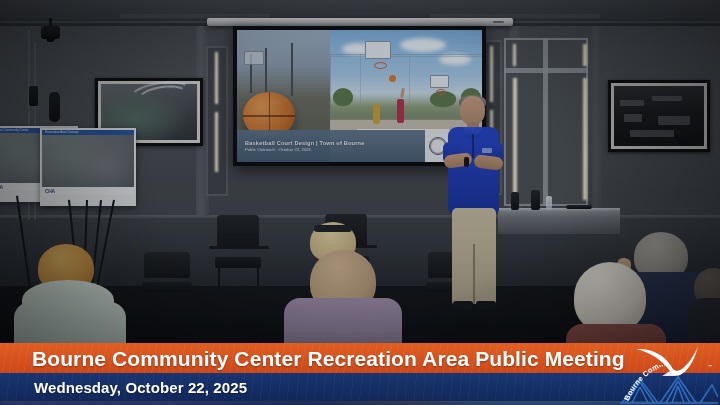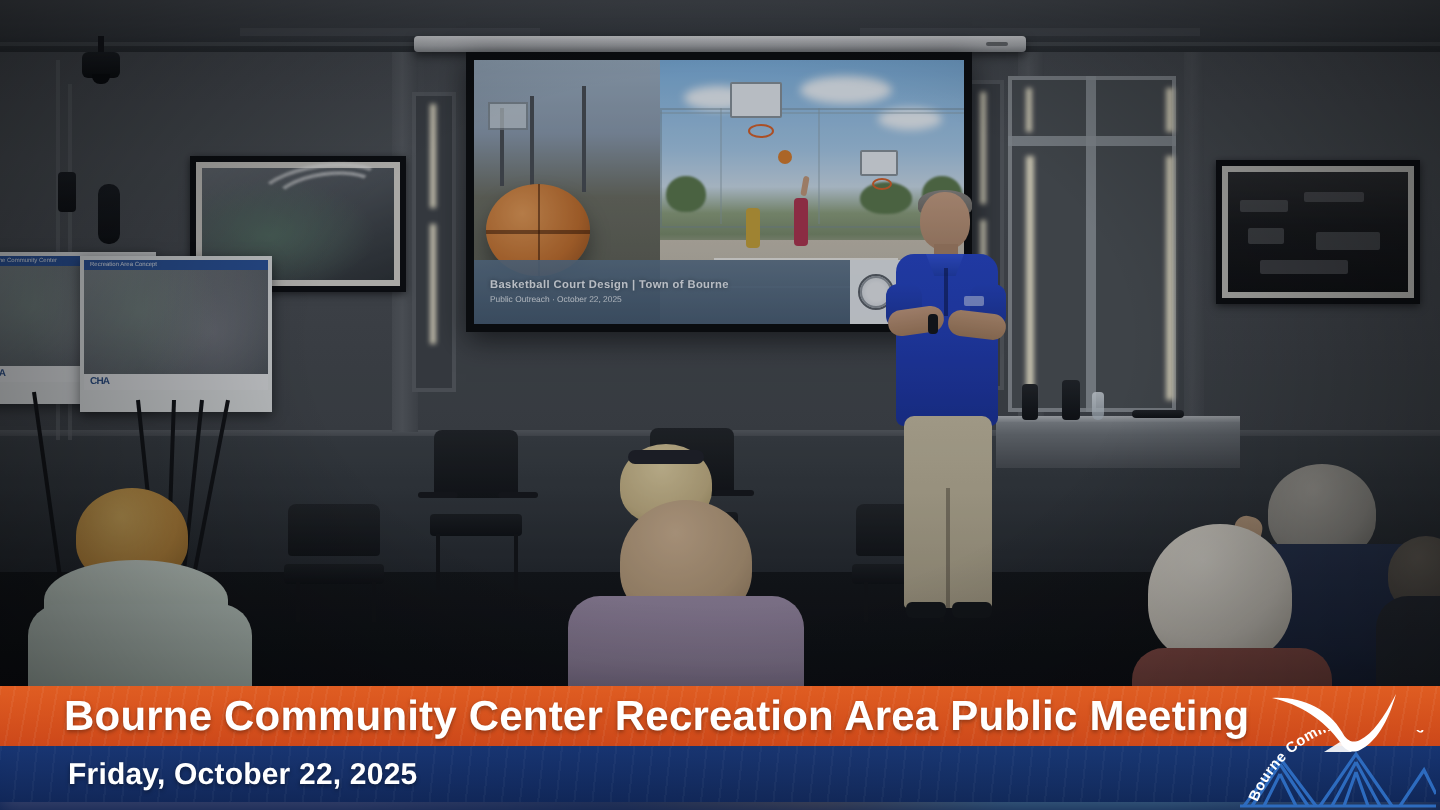--- a/index.html
+++ b/index.html
@@ -468,21 +468,21 @@
     <div class="vignette"></div>
   </div>
 
   <div class="lower">
     <div class="lower-bg"></div>
     <div class="lower-blur"></div>
     <div class="band-orange"></div>
     <div class="band-blue"></div>
 
     <div class="lt-title">Bourne Community Center Recreation Area Public Meeting</div>
-    <div class="lt-sub">Friday, October 22, 2025</div>
+    <div class="lt-sub">Wednesday, October 22, 2025</div>
 
     <div class="bctv">
 
       <svg class="bridge" viewBox="0 0 98 32">
         <g stroke="#2f6fc4" stroke-width="1.6" fill="none" opacity="0.95">
           <path d="M2 30 L20 6 L38 30"></path>
           <path d="M40 30 L58 4 L76 30"></path>
           <path d="M0 30 L98 30"></path>
           <path d="M6 30 L20 9 M12 30 L20 14 M28 30 L20 14 M34 30 L20 9"></path>
           <path d="M46 30 L58 8 M52 30 L58 13 M64 30 L58 13 M70 30 L58 8"></path>

